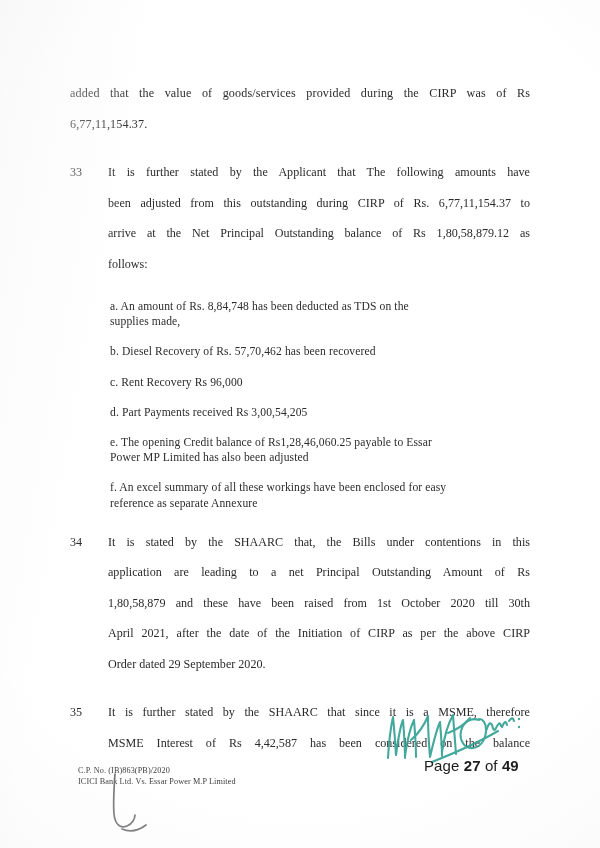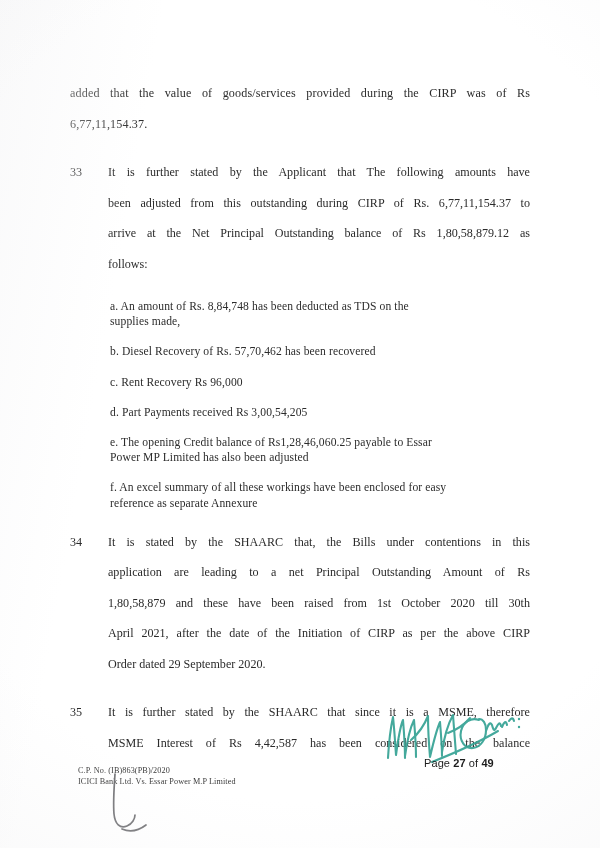--- a/index.html
+++ b/index.html
@@ -92,21 +92,21 @@
     line-height: 10.6px;
     color: #3a3a3a;
     letter-spacing: 0.1px;
     z-index: 3;
   }
   #page-number {
     position: absolute;
     left: 424px;
     top: 757px;
     font-family: "Liberation Sans", sans-serif;
-    font-size: 11px;
+    font-size: 15px;
     color: #1d1d1d;
     letter-spacing: 0.1px;
     z-index: 6;
     white-space: nowrap;
   }
   #page-number b { font-weight: 700; }
 
   
   .ink {
     position: absolute;

